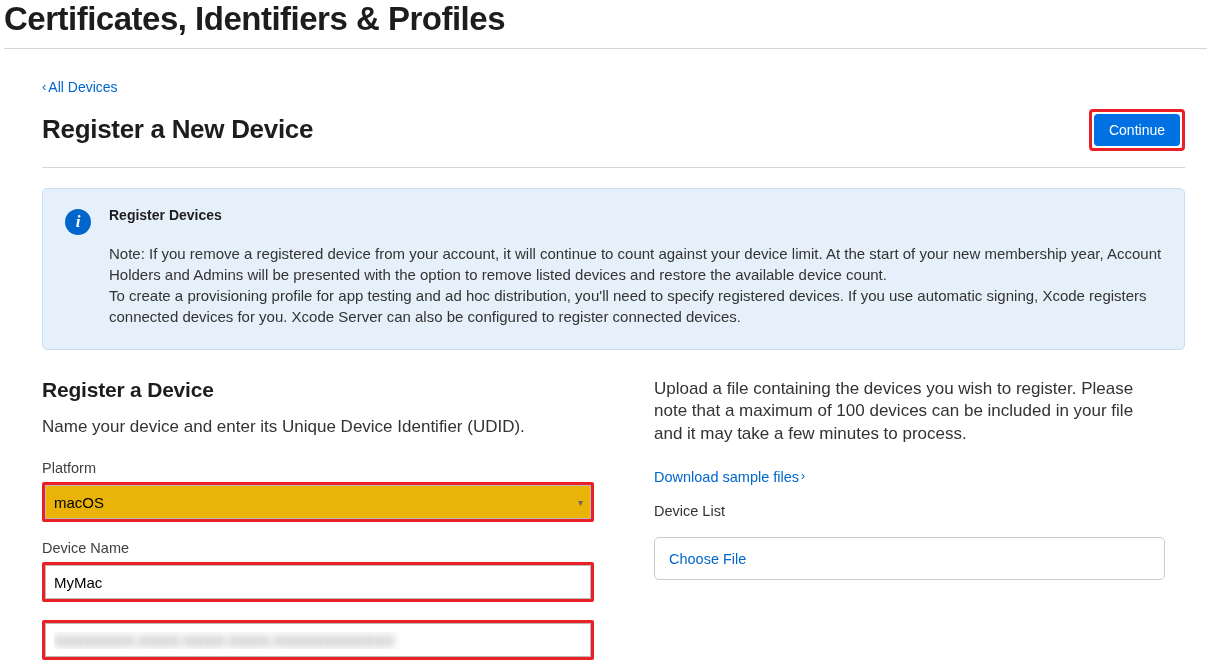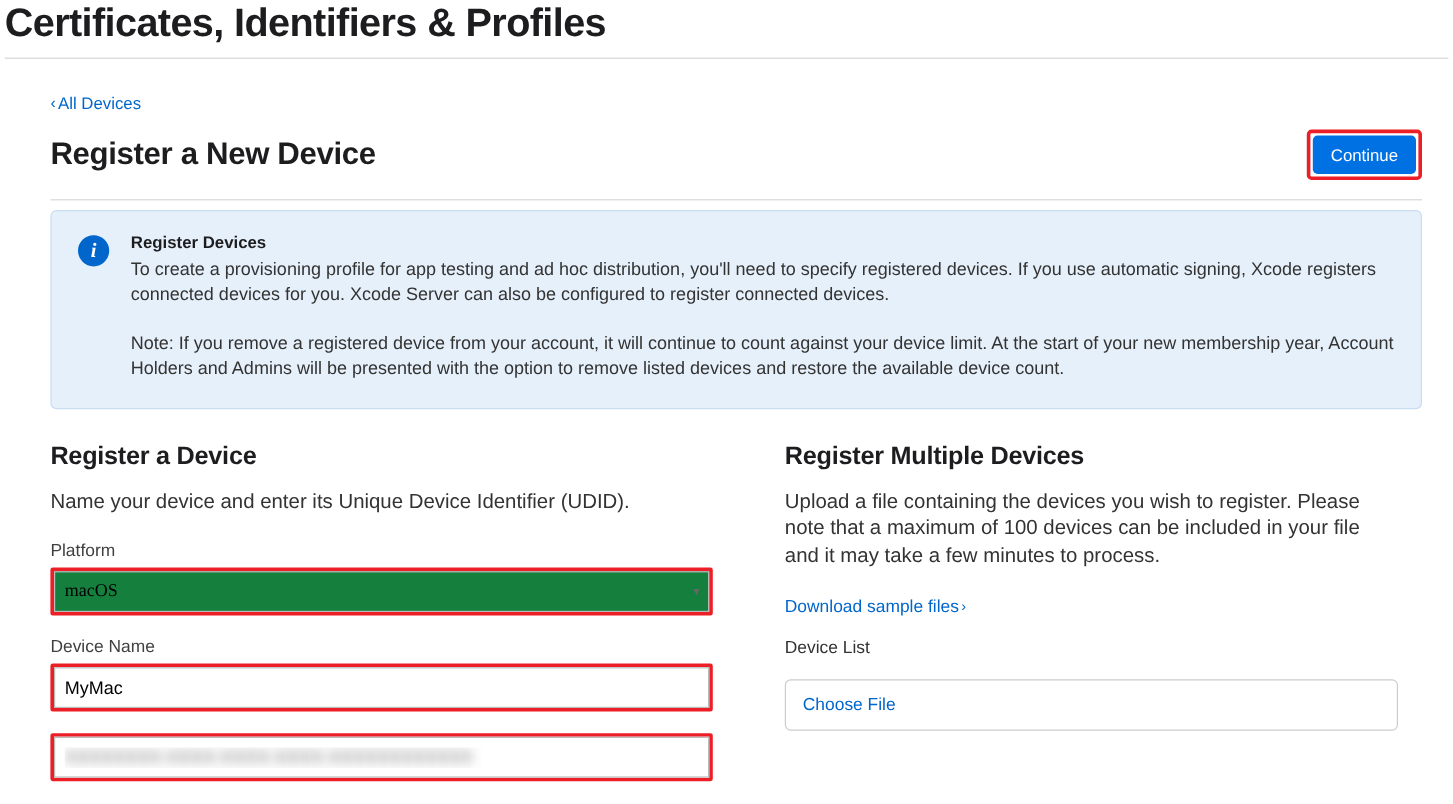--- a/index.html
+++ b/index.html
@@ -35,21 +35,21 @@
     }
     .back-chevron {
       font-size: 13px;
     }
     .heading-row {
       display: flex;
       justify-content: space-between;
       align-items: center;
       border-bottom: 1px solid #d6d6d6;
       padding-bottom: 16px;
-      margin-bottom: 8px;
+      margin-bottom: 20px;
     }
     .heading-row h2 {
       font-size: 26px;
       font-weight: 700;
       letter-spacing: -0.3px;
     }
     .continue-wrap {
       border: 3px solid #ec1f27;
       border-radius: 4px;
       padding: 2px;
@@ -146,24 +146,24 @@
     }
     .select-wrap {
       position: relative;
     }
     .select-input {
       width: 100%;
       height: 34px;
       padding: 5px 24px 5px 8px;
       border: 1px solid #bbb;
       font-size: 15px;
-      background: #15803d;
+      background: #eab308;
       appearance: none;
       -webkit-appearance: none;
-      font-family: Liberation Serif, serif;
+      font-family: Liberation Sans, sans-serif;
     }
     .select-caret {
       position: absolute;
       right: 8px;
       top: 50%;
       transform: translateY(-50%);
       font-size: 10px;
       color: #666;
       pointer-events: none;
     }
@@ -232,22 +232,22 @@
     <h2>Register a New Device</h2>
     <div class="continue-wrap">
       <button class="continue-btn">Continue</button>
     </div>
   </div>
 
   <div class="info-banner">
     <div class="info-icon">i</div>
     <div class="info-content">
       <div class="info-title">Register Devices</div>
+      <div class="info-text info-note">Note: If you remove a registered device from your account, it will continue to count against your device limit. At the start of your new membership year, Account Holders and Admins will be presented with the option to remove listed devices and restore the available device count.</div>
       <div class="info-text">To create a provisioning profile for app testing and ad hoc distribution, you'll need to specify registered devices. If you use automatic signing, Xcode registers connected devices for you. Xcode Server can also be configured to register connected devices.</div>
-      <div class="info-text info-note">Note: If you remove a registered device from your account, it will continue to count against your device limit. At the start of your new membership year, Account Holders and Admins will be presented with the option to remove listed devices and restore the available device count.</div>
     </div>
   </div>
 
   <div class="columns">
     <div class="col-left">
       <div class="section-title">Register a Device</div>
       <div class="section-desc">Name your device and enter its Unique Device Identifier (UDID).</div>
 
       <div class="field">
         <label class="field-label">Platform</label>
@@ -269,21 +269,20 @@
       </div>
 
       <div class="field">
         <div class="red-outline">
           <input type="text" class="blurred-input" value="XXXXXXXX-XXXX-XXXX-XXXX-XXXXXXXXXXXX" style="">
         </div>
       </div>
     </div>
 
     <div class="col-right">
-      <div class="section-title">Register Multiple Devices</div>
       <div class="section-desc">Upload a file containing the devices you wish to register. Please note that a maximum of 100 devices can be included in your file and it may take a few minutes to process.</div>
       <a href="#" class="link-inline">
         <span>Download sample files</span>
         <span class="link-chevron">›</span>
       </a>
 
       <label class="device-list-label">Device List</label>
       <div class="file-box">
         <a href="#" class="file-link">Choose File</a>
       </div>

